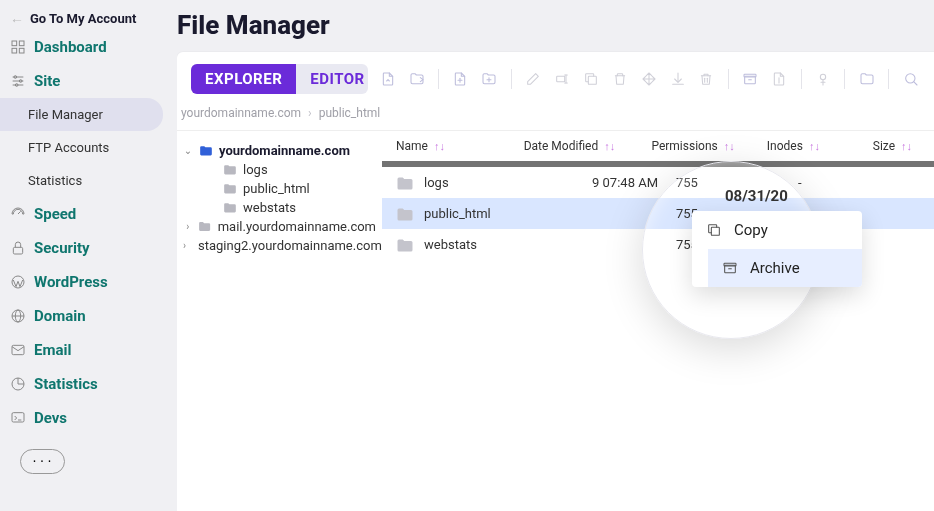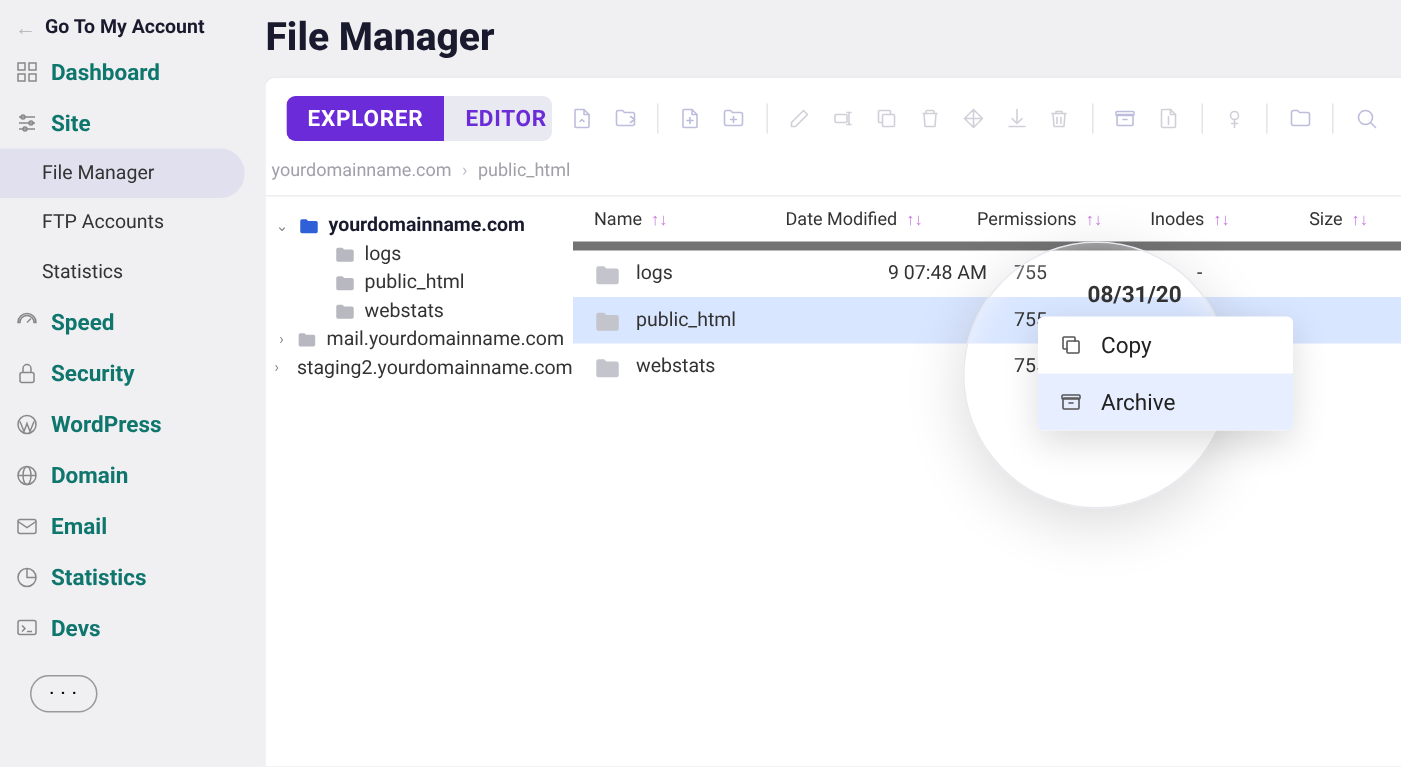--- a/index.html
+++ b/index.html
@@ -47,21 +47,21 @@
 .col-inodes { width: 112px; }
 .col-size { flex: 1; text-align: right; padding-right: 8px; justify-content: flex-end; }
 .sort-ic { color: #c97ae0; font-size: 11px; }
 .fl-row { display: flex; align-items: center; padding: 8px 14px; font-size: 13px; color: #333; cursor: pointer; }
 .fl-row .ic { width: 18px; height: 14px; margin-right: 10px; }
 .fl-row .ic svg { fill: #c4c4cc; }
 .fl-row.selected { background: #d9e6ff; }
 .fl-row .col-name { width: 117px; }
 .ctx-menu { position: absolute; left: 310px; top: 80px; background: #fff; border-radius: 4px; box-shadow: 0 8px 24px rgba(0,0,0,0.14); width: 170px; overflow: hidden; z-index: 5; }
 .ctx-item { display: flex; align-items: center; gap: 12px; padding: 10px 14px; font-size: 15px; color: #222; cursor: pointer; }
-.ctx-item.hover { background: #e7eeff; }
+.ctx-item.hover { background: #e7eeff; margin-left: 16px; }
 .ctx-item svg { width: 16px; height: 16px; stroke: #555; fill: none; stroke-width: 1.6; stroke-linecap: round; stroke-linejoin: round; }
 .lens { position: absolute; left: 260px; top: 30px; width: 178px; height: 178px; border-radius: 50%; border: 1px solid #e8e8ee; box-shadow: 0 10px 40px rgba(0,0,0,0.15), inset 0 0 20px rgba(255,255,255,0.6); pointer-events: none; z-index: 2; }
 .lens-date { position: absolute; left: 343px; top: 56px; font-size: 15px; font-weight: 700; color: #333; z-index: 3; pointer-events:none; }
 </style>
 </head>
 <body>
 
 <div class="app">
 
   <aside class="sidebar">

